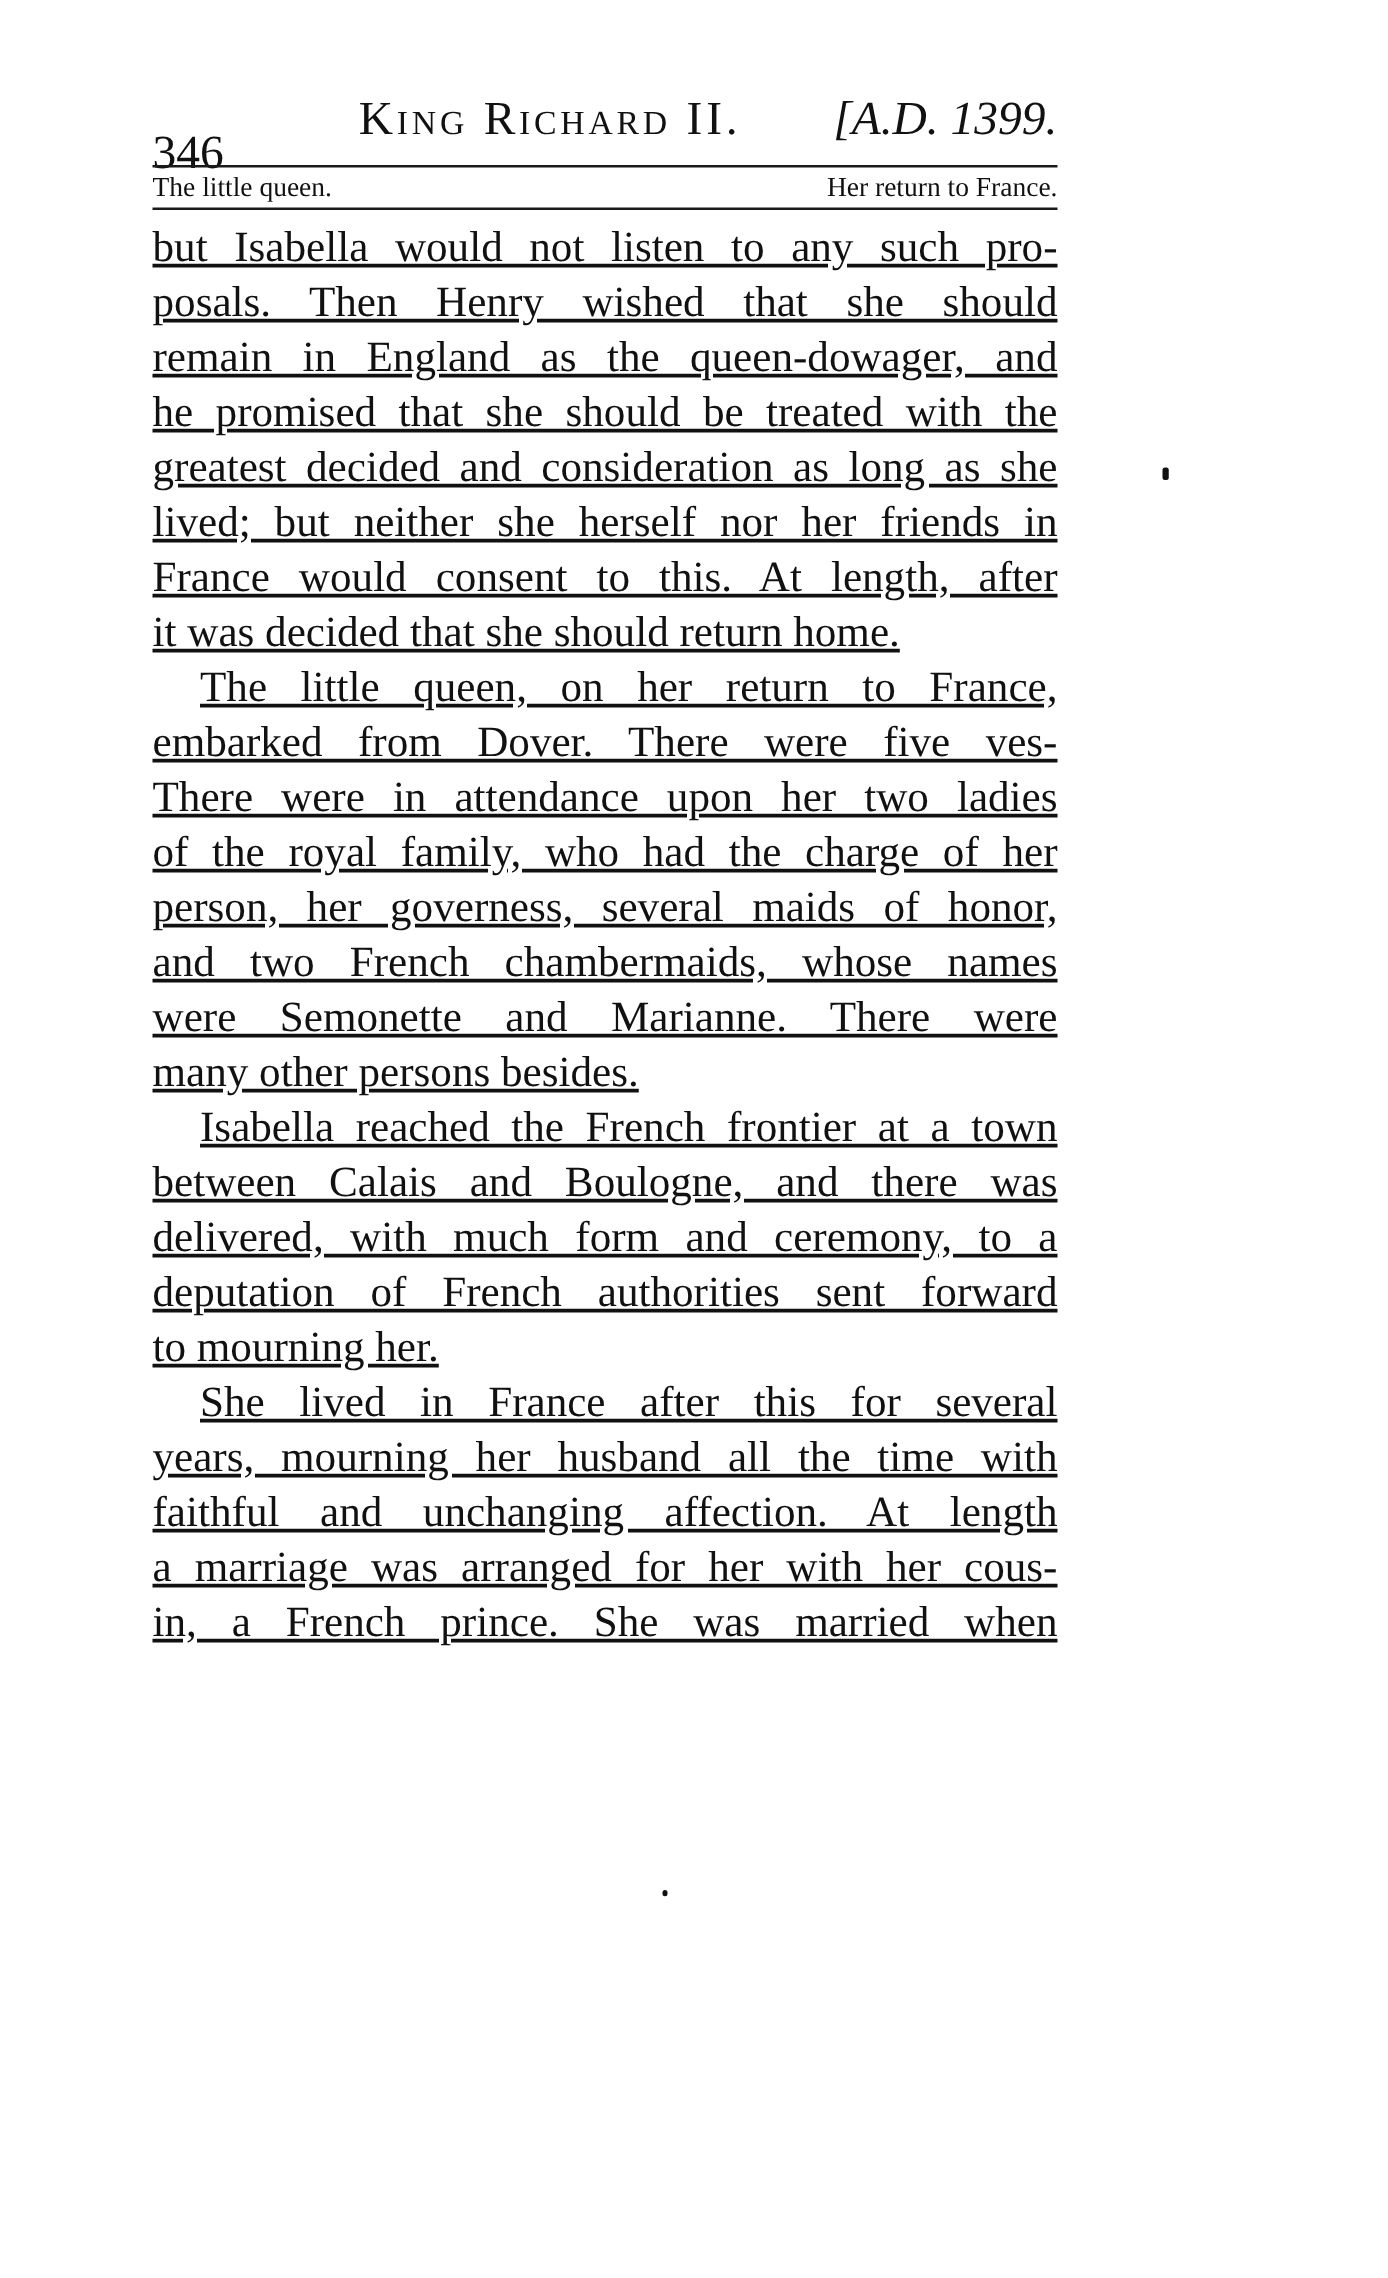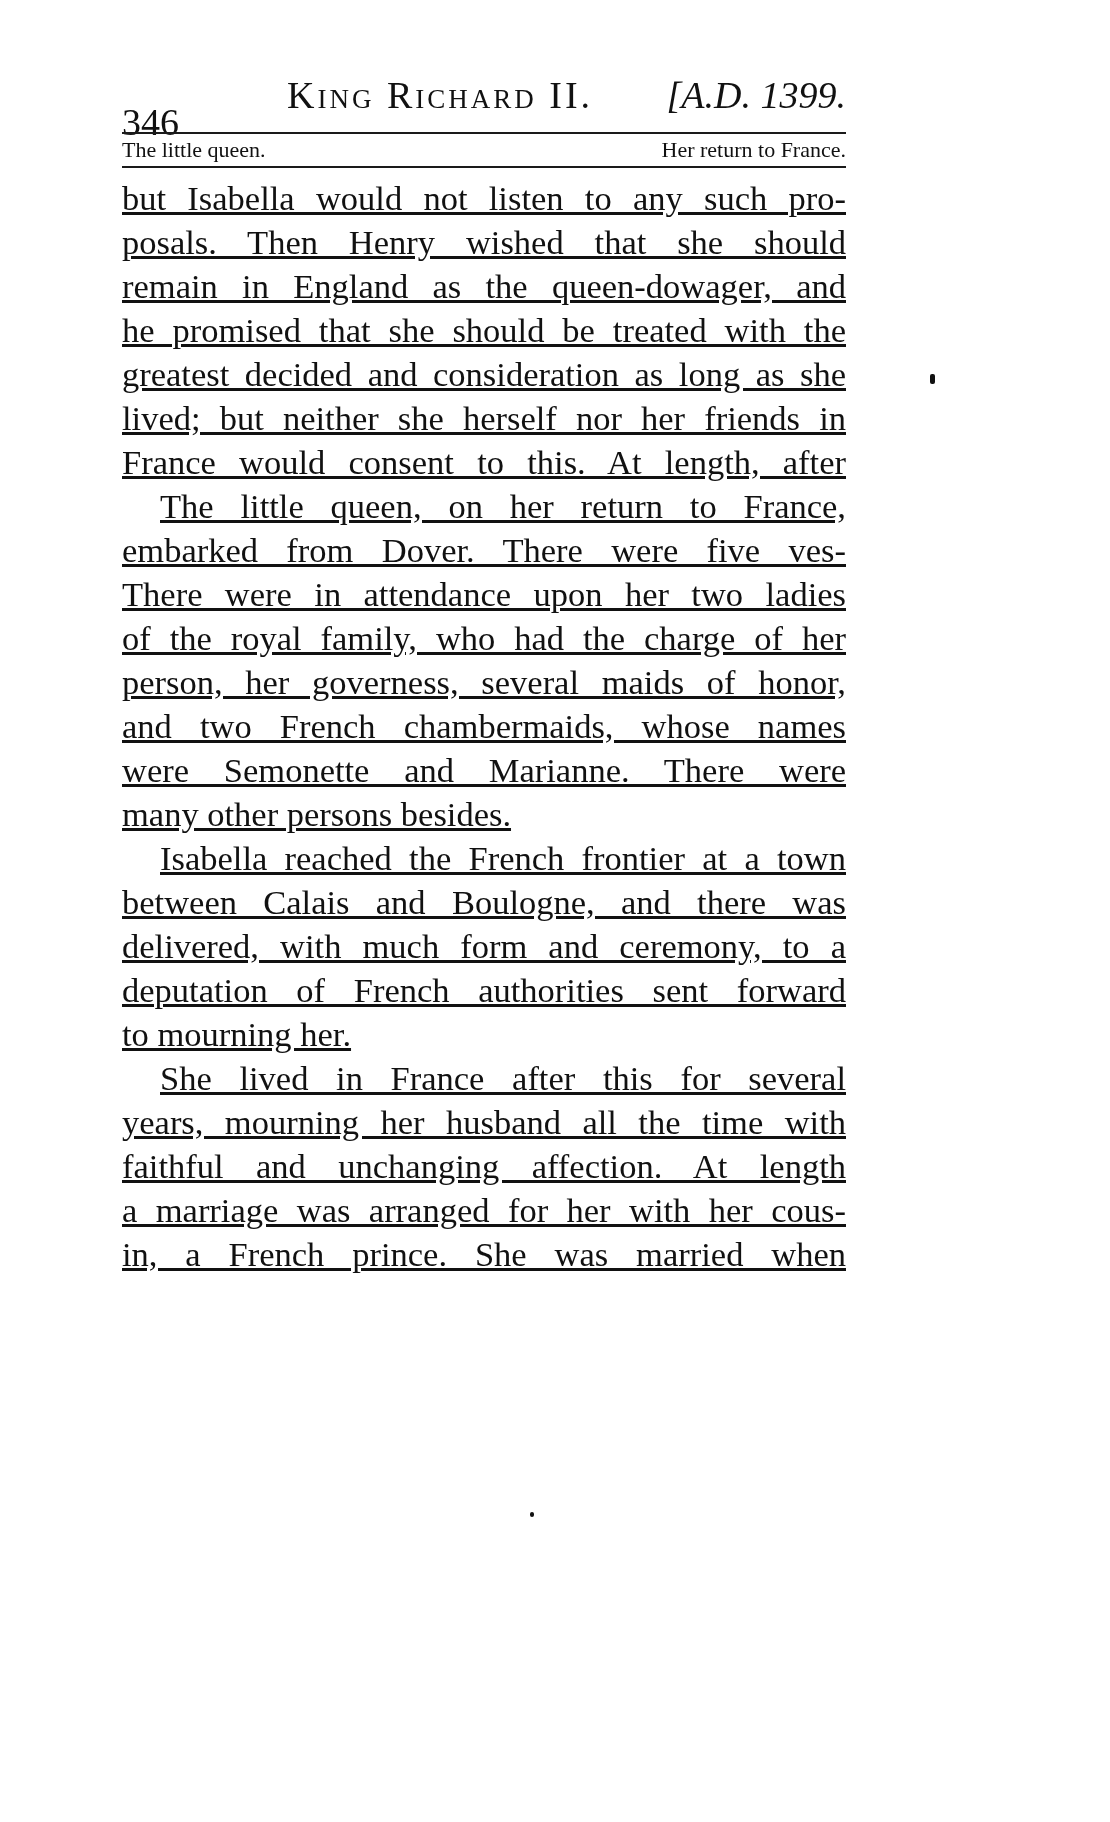--- a/index.html
+++ b/index.html
@@ -123,20 +123,21 @@
 
   <div class="body-text" id="body-text">
       <div>
         <span class="line">but Isabella would not listen to any such pro-</span>
         <span class="line">posals. Then Henry wished that she should</span>
         <span class="line">remain in England as the queen-dowager, and</span>
         <span class="line">he promised that she should be treated with the</span>
         <span class="line">greatest decided and consideration as long as she</span>
         <span class="line">lived; but neither she herself nor her friends in</span>
         <span class="line">France would consent to this. At length, after</span>
+        <span class="line last">it was decided that she should return home.</span>
       </div>
       <div>
         <span class="line indent">The little queen, on her return to France,</span>
         <span class="line">embarked from Dover. There were five ves-</span>
         <span class="line">There were in attendance upon her two ladies</span>
         <span class="line">of the royal family, who had the charge of her</span>
         <span class="line">person, her governess, several maids of honor,</span>
         <span class="line">and two French chambermaids, whose names</span>
         <span class="line">were Semonette and Marianne. There were</span>
         <span class="line last">many other persons besides.</span>

